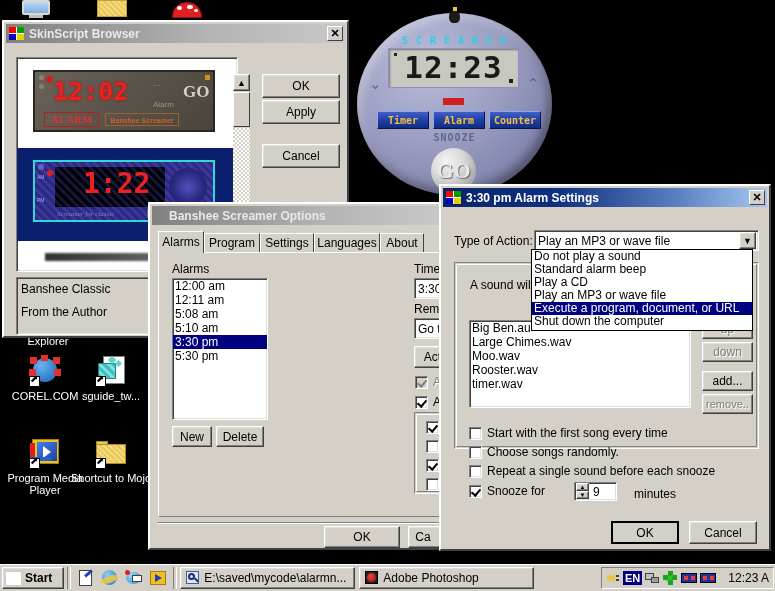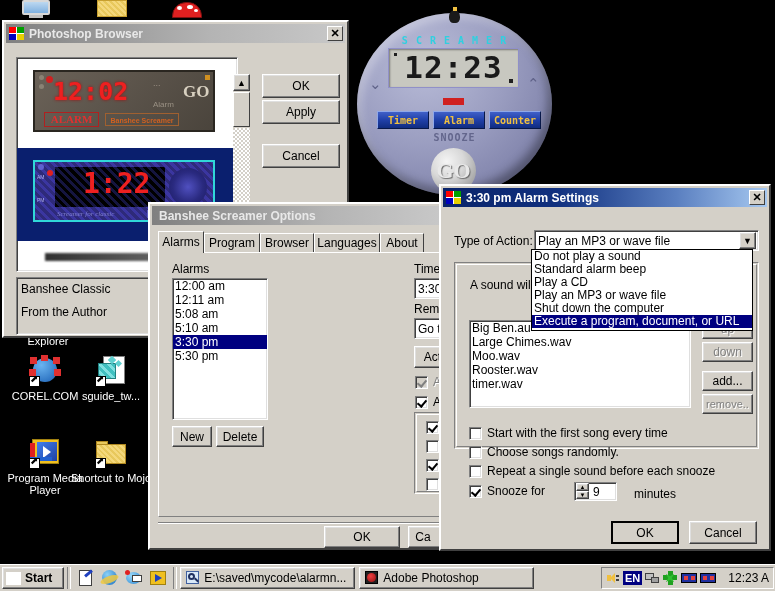--- a/index.html
+++ b/index.html
@@ -207,21 +207,21 @@
 <div class="win" style="left:2px;top:20px;width:347px;height:318px;">
   <div class="titlebar tb-inactive">
     <span class="winicon">
       <span class="flagicon">
           <i></i>
           <i></i>
           <i></i>
           <i></i>
         </span>
     </span>
-    <span class="tb-title gray">Photoshop Browser</span>
+    <span class="tb-title gray">SkinScript Browser</span>
     <span class="tb-btn">✕</span>
   </div>
 
   <div class="field" style="left:12px;top:35px;width:222px;height:215px;background:#ffffff;">
 
     <div style="position:absolute;left:16px;top:12px;width:182px;height:62px;background:linear-gradient(135deg,#6b6258,#4a443c);border:2px solid #2a2620;">
       <div style="position:absolute;left:4px;top:3px;width:5px;height:5px;background:#8a8274;border-radius:50%;"></div>
       <div style="position:absolute;left:4px;top:12px;width:5px;height:5px;background:#8a8274;border-radius:50%;"></div>
       <div style="position:absolute;right:3px;top:3px;width:5px;height:5px;background:#d09020;"></div>
       <div style="position:absolute;left:11px;top:4px;width:7px;height:7px;background:#d02020;border-radius:50%;"></div>
@@ -269,38 +269,38 @@
   <div class="btn" style="left:258px;top:78px;width:78px;height:24px;">
     <span>Apply</span>
   </div>
   <div class="btn" style="left:258px;top:122px;width:78px;height:24px;">
     <span>Cancel</span>
   </div>
 </div>
 
 <div class="win" style="left:148px;top:202px;width:298px;height:348px;">
   <div class="titlebar tb-inactive">
-    <span class="tb-title gray" style="margin-left:4px;">Banshee Screamer Options</span>
+    <span class="tb-title gray" style="margin-left:14px;">Banshee Screamer Options</span>
   </div>
 
   <div style="position:absolute;left:8px;top:27px;width:282px;height:22px;">
     <div style="position:absolute;left:0;top:0;width:46px;height:22px;background:#d4d0c8;
                 border-top:1px solid #ffffff;border-left:1px solid #ffffff;border-right:1px solid #404040;
                 text-align:center;line-height:21px;font-size:12px;z-index:3;">
       <span>Alarms</span>
     </div>
     <div style="position:absolute;left:46px;top:2px;width:56px;height:20px;background:#d4d0c8;
                 border-top:1px solid #ffffff;border-left:1px solid #ffffff;border-right:1px solid #404040;
                 text-align:center;line-height:19px;font-size:12px;">
       <span>Program</span>
     </div>
     <div style="position:absolute;left:102px;top:2px;width:54px;height:20px;background:#d4d0c8;
                 border-top:1px solid #ffffff;border-left:1px solid #ffffff;border-right:1px solid #404040;
                 text-align:center;line-height:19px;font-size:12px;">
-      <span>Browser</span>
+      <span>Settings</span>
     </div>
     <div style="position:absolute;left:156px;top:2px;width:66px;height:20px;background:#d4d0c8;
                 border-top:1px solid #ffffff;border-left:1px solid #ffffff;border-right:1px solid #404040;
                 text-align:center;line-height:19px;font-size:12px;">
       <span>Languages</span>
     </div>
     <div style="position:absolute;left:222px;top:2px;width:44px;height:20px;background:#d4d0c8;
                 border-top:1px solid #ffffff;border-left:1px solid #ffffff;border-right:1px solid #404040;
                 text-align:center;line-height:19px;font-size:12px;">
       <span>About</span>
@@ -470,22 +470,22 @@
     <span>Cancel</span>
   </div>
 </div>
 
 <div style="position:absolute;left:531px;top:249px;width:222px;height:82px;background:#ffffff;
             border:1px solid #000000;z-index:50;">
   <div class="listitem" style="height:13px;line-height:13px;">Do not play a sound</div>
   <div class="listitem" style="height:13px;line-height:13px;">Standard alarm beep</div>
   <div class="listitem" style="height:13px;line-height:13px;">Play a CD</div>
   <div class="listitem" style="height:13px;line-height:13px;">Play an MP3 or wave file</div>
+  <div class="listitem sel" style="height:13px;line-height:13px;">Execute a program, document, or URL</div>
   <div class="listitem" style="height:13px;line-height:13px;">Shut down the computer</div>
-  <div class="listitem sel" style="height:13px;line-height:13px;">Execute a program, document, or URL</div>
 </div>
 
 <div id="taskbar">
   <div class="tb-item" style="margin-left:2px;font-weight:bold;padding:0 11px 0 3px;">
     <span class="flagicon"></span>
     <span>Start</span>
   </div>
   <div class="tb-sep"></div>
 
   <div style="width:20px;height:18px;margin:0 2px;position:relative;">

